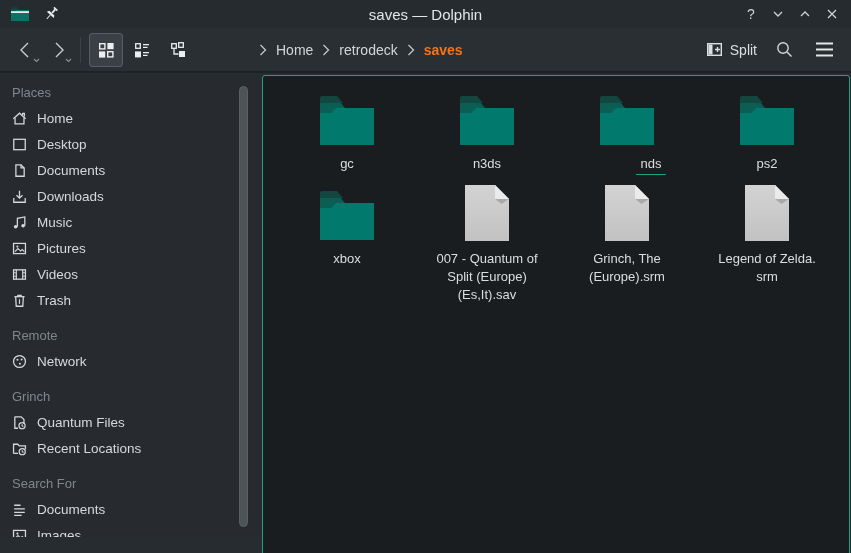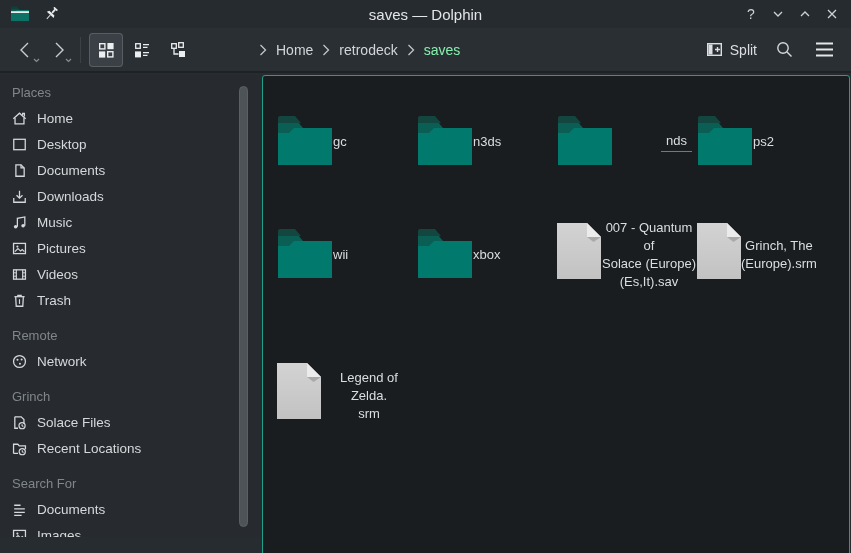--- a/index.html
+++ b/index.html
@@ -31,21 +31,21 @@
     height:45px; background:#2a2f34; border-bottom:2px solid #1e2226;
     display:flex; align-items:center; padding:0 10px; position:relative;
   }
   .nav-btn { width:32px; height:32px; position:relative; display:flex; align-items:center; justify-content:center; }
   .nav-btn .drop { position:absolute; right:2px; bottom:3px; }
   .tb-sep { width:1px; height:26px; background:#3c4146; margin:0 8px 0 6px; }
   .view-btn { width:34px; height:34px; border-radius:4px; display:flex; align-items:center; justify-content:center; margin-right:2px; }
   .view-btn.selected { background:#3b4046; box-shadow:inset 0 0 0 1px #585d62; }
   .breadcrumb { display:flex; align-items:center; margin-left:62px; gap:4px; font-size:14px; color:#d2d6d8; }
   .crumb { padding:0 5px; }
-  .crumb.current { font-weight:normal; color:#86efac; }
+  .crumb.current { font-weight:bold; color:#f97316; }
   .crumb-sep { display:flex; align-items:center; }
   .tb-right { margin-left:auto; display:flex; align-items:center;justify-content:center; }
   .split-btn { display:flex; align-items:center; gap:7px; font-size:14px; color:#dcdfe1; padding:6px 4px; }
   .tb-icon-btn { width:34px; height:34px; display:flex; align-items:center; justify-content:center; margin-left:6px; }
 
   
   .content { position:absolute; top:75px; left:0; right:0; bottom:0; }
 
   .sidebar { position:absolute; left:0; top:0; width:262px; bottom:16px; background:#272b30; padding-top:7px; overflow:hidden; }
   .section-header { font-size:13px; color:#80868a; padding:3px 0 5px 12px; }
@@ -55,21 +55,21 @@
   .side-item .s-icon { width:17px; height:17px; margin-right:9px; flex:0 0 auto; display:flex; align-items:center; justify-content:center; }
   .side-scrollbar { position:absolute; left:239px; top:11px; width:9px; height:441px; border-radius:5px;
                     background:#4e5358; border:1px solid #5b6065; }
 
   
   .view {
     position:absolute; left:262px; top:0; right:1px; height:492px;
     background:#1a1d20; border:1px solid #1ea189; border-radius:3px; overflow:hidden;
   }
   .file-grid { display:grid; grid-template-columns:repeat(4,140px); grid-template-rows:95px 131px 150px; padding:14px 0 0 14px; }
-  .fg-item { display:flex; flex-direction:row; align-items:center; width:140px; }
+  .fg-item { display:flex; flex-direction:column; align-items:center; width:140px; }
   .fg-icon { height:56px; display:flex; align-items:flex-end; justify-content:center; }
   .fg-label { margin-top:9px; font-size:13px; line-height:18px; color:#dbdee0; text-align:center; max-width:138px; }
   .fg-label .line { display:block; }
   .fg-item.focused .line { display:inline-block; border-bottom:1px solid #1ea189; padding:0 5px 1px;margin-left:48px; }
 </style>
 </head>
 <body>
 
 <svg width="0" height="0" style="position:absolute">
   <defs>
@@ -305,21 +305,21 @@
         <div class="section-header">Grinch</div>
         <div class="side-item">
           <span class="s-icon">
             <svg width="17" height="17" viewBox="0 0 16 16">
               <path d="M3.6 2.6h6l2.6 2.6v4" fill="none" stroke="#d5d9db" stroke-width="1.2"></path>
               <path d="M3.6 2.6v10.8h3" fill="none" stroke="#d5d9db" stroke-width="1.2"></path>
               <circle cx="10.4" cy="11" r="2.9" fill="none" stroke="#d5d9db" stroke-width="1.1"></circle>
               <path d="M10.4 9.6V11l1.2.8" fill="none" stroke="#d5d9db" stroke-width="1"></path>
             </svg>
           </span>
-          <span>Solace Files</span>
+          <span>Quantum Files</span>
         </div>
         <div class="side-item">
           <span class="s-icon">
             <svg width="17" height="17" viewBox="0 0 16 16">
               <path d="M2.4 12.6V4h4l1.4 1.6h5.8v3" fill="none" stroke="#d5d9db" stroke-width="1.2"></path>
               <path d="M2.4 12.6h4.2" stroke="#d5d9db" stroke-width="1.2"></path>
               <circle cx="10.6" cy="11" r="2.9" fill="none" stroke="#d5d9db" stroke-width="1.1"></circle>
               <path d="M10.6 9.6V11l1.2.8" fill="none" stroke="#d5d9db" stroke-width="1"></path>
             </svg>
           </span>
@@ -408,46 +408,34 @@
         </div>
         <div class="fg-item">
           <span class="fg-icon">
             <svg width="56" height="50" viewBox="0 0 56 50">
     <path d="M1 6h20l5 6h29v9H1z" fill="#0b5e54"></path>
     <path d="M1 2c0-1.1.9-2 2-2h15l6 7H1z" fill="#12463f"></path>
     <path d="M1 49V17h11l5-5h38v37z" fill="#01796c"></path>
   </svg>
           </span>
           <div class="fg-label">
-            <span class="line">wii</span>
-          </div>
-        </div>
-        <div class="fg-item">
-          <span class="fg-icon">
-            <svg width="56" height="50" viewBox="0 0 56 50">
-    <path d="M1 6h20l5 6h29v9H1z" fill="#0b5e54"></path>
-    <path d="M1 2c0-1.1.9-2 2-2h15l6 7H1z" fill="#12463f"></path>
-    <path d="M1 49V17h11l5-5h38v37z" fill="#01796c"></path>
-  </svg>
-          </span>
-          <div class="fg-label">
             <span class="line">xbox</span>
           </div>
         </div>
         <div class="fg-item">
           <span class="fg-icon">
             <svg width="44" height="56" viewBox="0 0 44 56">
     <path d="M0 0h30l14 14v42H0z" fill="url(#pg)"></path>
     <path d="M30 0l14 14H30z" fill="#ebebeb"></path>
     <path d="M30 14h14l-7.5 5z" fill="#a9a9a9"></path>
   </svg>
           </span>
           <div class="fg-label">
             <span class="line">007 - Quantum of</span>
-            <span class="line">Solace (Europe)</span>
+            <span class="line">Split (Europe)</span>
             <span class="line">(Es,It).sav</span>
           </div>
         </div>
         <div class="fg-item">
           <span class="fg-icon">
             <svg width="44" height="56" viewBox="0 0 44 56">
     <path d="M0 0h30l14 14v42H0z" fill="url(#pg)"></path>
     <path d="M30 0l14 14H30z" fill="#ebebeb"></path>
     <path d="M30 14h14l-7.5 5z" fill="#a9a9a9"></path>
   </svg>

